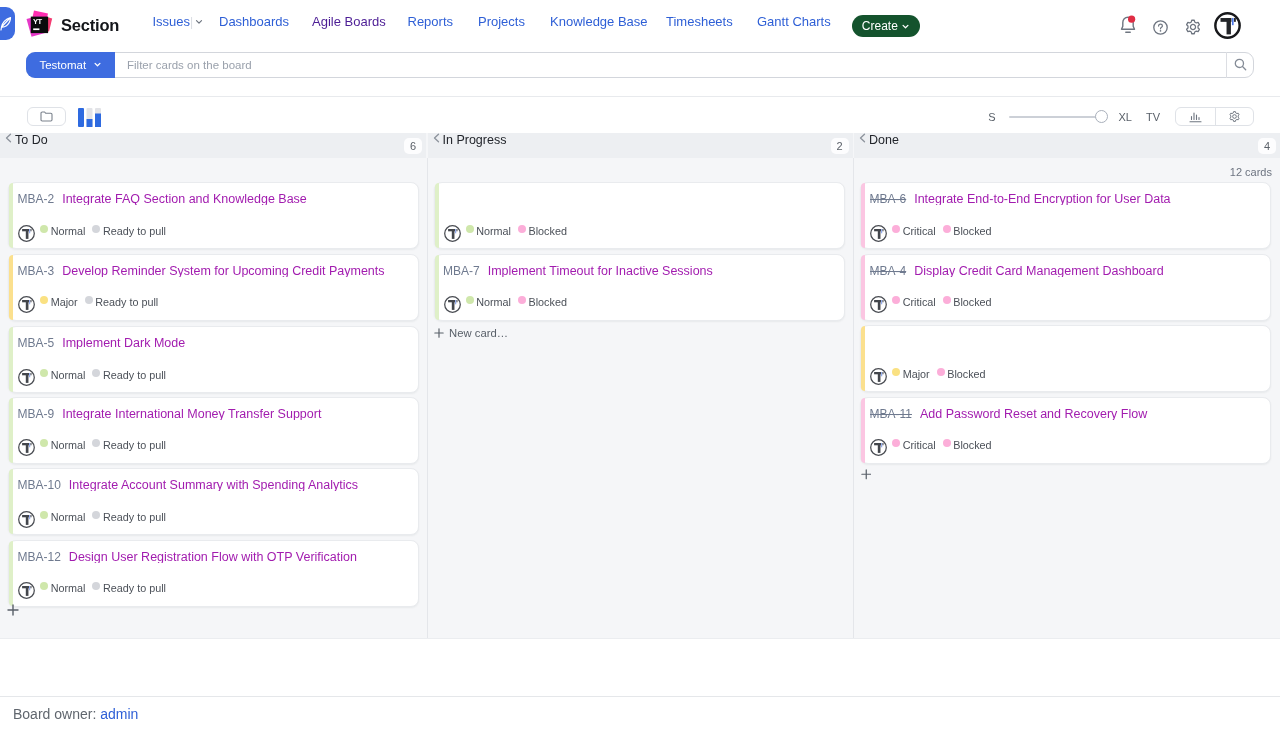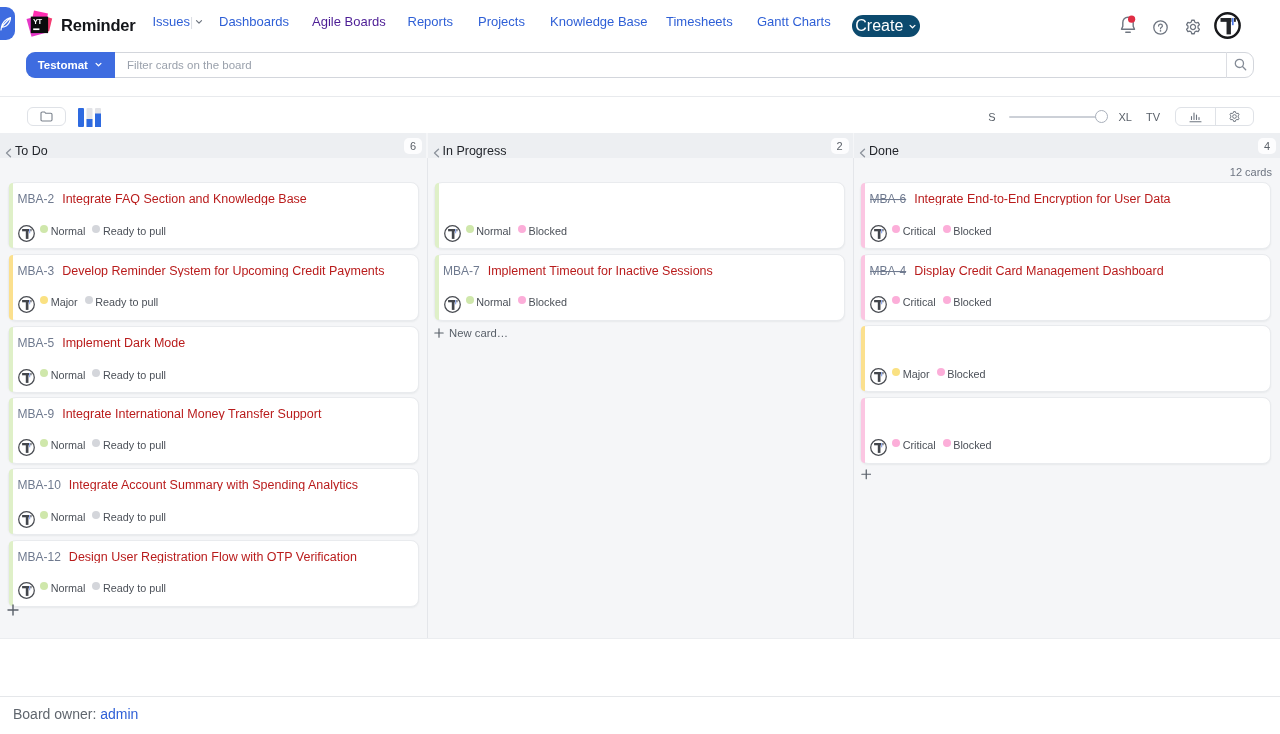--- a/index.html
+++ b/index.html
@@ -1,52 +1,52 @@
 <!DOCTYPE html>
 <html><head><meta charset="utf-8">
 <style>
 *{margin:0;padding:0;box-sizing:border-box}
 html,body{width:1280px;height:734px;overflow:hidden}
 body{font-family:"Liberation Sans",sans-serif;background:#fff;position:relative}
 
 .feather{position:absolute;left:-21px;top:7px;width:36px;height:33px;border-radius:9px;background:#3e6ce0}
 .navit{position:absolute;top:14px;font-size:13px;font-weight:500;color:#2e5fd6;white-space:nowrap}
 .navit.active{color:#4c1d95}
-.createbtn{position:absolute;left:852px;top:15px;width:68px;height:22px;border-radius:13px;background:#0c4a6e;color:#fff;font-size:16px;font-weight:500;display:flex;align-items:center;justify-content:center}
+.createbtn{position:absolute;left:852px;top:15px;width:68px;height:22px;border-radius:13px;background:#14532d;color:#fff;font-size:12px;font-weight:500;display:flex;align-items:center;justify-content:center}
 
 .fwrap{position:absolute;left:26px;top:52px;width:1228px;height:26px;border-radius:9px;border:1px solid #d3d6dc;background:#fff;display:flex;align-items:center}
-.tbtn{width:89px;height:26px;margin:-1px 0 0 -1px;border-radius:9px 0 0 9px;background:#3e6ce0;color:#fff;font-size:11.5px;font-weight:700;display:flex;align-items:center;justify-content:center;flex:none}
+.tbtn{width:89px;height:26px;margin:-1px 0 0 -1px;border-radius:9px 0 0 9px;background:#3e6ce0;color:#fff;font-size:11.5px;font-weight:400;display:flex;align-items:center;justify-content:center;flex:none}
 .ph{color:#9aa1ac;font-size:11.5px;margin-left:12px;flex:1}
 .sbox{width:28px;height:26px;margin:-1px -1px 0 0;border-left:1px solid #dcdee3;display:flex;align-items:center;justify-content:center;flex:none}
 
 .hr1{position:absolute;left:0;top:96px;width:1280px;height:1px;background:#e8eaed}
 .folderbtn{position:absolute;left:27px;top:107px;width:39px;height:19px;border:1px solid #dfe2e7;border-radius:6px;background:#fff;display:flex;align-items:center;justify-content:center}
 .sizes{position:absolute;right:26px;top:107px;display:flex;align-items:center;height:19px;font-size:11px;color:#596069}
 .track{width:92px;height:2px;background:#ccd0d7;border-radius:1px;margin:0 0 0 14px;position:relative}
 .thumb{position:absolute;right:-7px;top:-5.5px;width:13px;height:13px;border-radius:50%;background:#fff;border:1px solid #a9b0bb}
 .btngroup{display:flex;margin-left:15px;border:1px solid #dfe2e7;border-radius:6px;background:#fff;height:19px}
 .bcell{width:38.5px;display:flex;align-items:center;justify-content:center}
 .bcell+.bcell{border-left:1px solid #dfe2e7}
 
 .board{position:absolute;left:0;top:133px;width:1280px;height:505.5px;background:#f5f6f8;border-bottom:1px solid #ebedf0}
-.colhead{position:absolute;top:133px;height:25px;background:#edeff2;display:flex;align-items:flex-end;font-size:12.5px;font-weight:500;color:#22252b}
+.colhead{position:absolute;top:133px;height:25px;background:#edeff2;display:flex;align-items:flex-start;font-size:12.5px;font-weight:500;color:#22252b}
 .colhead svg.chev{margin:0 3px 0 5px}
 .badge{position:absolute;right:4px;top:4.5px;min-width:18px;height:16px;padding:0 4px;background:#fdfdfe;border-radius:5px;font-size:11px;font-weight:400;color:#5b6169;display:flex;align-items:center;justify-content:center}
 .vline{position:absolute;top:158px;width:1px;height:480px;background:#e4e6ea}
 .cardcount{position:absolute;right:8px;top:166px;font-size:11px;color:#6d7480}
 
 .card{position:absolute;width:411px;height:67px;background:#fff;border:1px solid #e9ebee;border-radius:8px;box-shadow:0 1px 2px rgba(25,28,35,.06)}
 .strip{position:absolute;left:0;top:0;bottom:0;width:4px;border-radius:8px 0 0 8px}
 .strip.green{background:#dff0c8}
 .strip.yellow{background:#fbe08e}
 .strip.pink{background:#fbc6e2}
 .trow{position:absolute;left:8.5px;top:6px;right:8px;height:16px;white-space:nowrap;overflow:hidden}
 .cid{font-size:12px;color:#6f7a8f;margin-right:8px}
 .cid.done{text-decoration:line-through}
-.ctitle{font-size:12.5px;color:#b91c1c}
+.ctitle{font-size:12.5px;color:#a21caf}
 .brow{position:absolute;left:9px;top:41.5px;display:flex;align-items:flex-start;height:18px}
 .av{margin-right:5.2px}
 .dot{width:8px;height:8px;border-radius:50%;margin-right:2.5px}
 .dot.normal{background:#cfe7ab}
 .dot.major{background:#fae182}
 .dot.critical{background:#fcaed9}
 .dot.blocked{background:#fcaed9}
 .dot.ready{background:#d4d6db}
 .lbl{font-size:10.8px;color:#4b5058;margin-right:7px}
 .newcard{position:absolute;left:434px;top:326.5px;font-size:11.3px;color:#596069;display:flex;align-items:center}
@@ -64,21 +64,21 @@
   </div>
 
 <svg style="position:absolute;left:26px;top:10px" width="27" height="28" viewBox="0 0 27 28">
 <polygon points="8,0.5 22,3.5 19,17 5,14" fill="#fe2eb1"></polygon>
 <polygon points="0.5,9 14,5.5 19,23 5.5,26.8" fill="#e637c8"></polygon>
 <polygon points="19.5,6.5 26.2,8.5 23,21.5 16.5,19.5" fill="#f43b72"></polygon>
 <rect x="4.8" y="6.6" width="17.3" height="16.5" fill="#0b0b0c"></rect>
 <text x="6.9" y="13.9" font-size="7.6" font-weight="700" fill="#fff" font-family="Liberation Sans" letter-spacing="-0.4">YT</text>
 <rect x="7.2" y="18.4" width="6.2" height="1.7" fill="#fff"></rect>
 </svg>
-<div style="position:absolute;left:61px;top:15.5px;font-size:16.5px;font-weight:700;color:#14161a;letter-spacing:-.2px">Reminder</div>
+<div style="position:absolute;left:61px;top:15.5px;font-size:16.5px;font-weight:700;color:#14161a;letter-spacing:-.2px">Section</div>
 <div class="navit" style="left:152.5px">Issues</div>
 <div class="navit" style="left:190px;color:#d9dce1;font-weight:400;font-size:12px;top:14.5px">|</div>
 <svg width="10" height="10" viewBox="0 0 10 10" style="position:absolute;left:194px;top:17px">
     <path d="M2.5 3.7 L5 6.2 L7.5 3.7" fill="none" stroke="#6e7580" stroke-width="1.2" stroke-linecap="round" stroke-linejoin="round"></path>
   </svg>
 <div class="navit" style="left:219px">Dashboards</div>
 <div class="navit active" style="left:312px">Agile Boards</div>
 <div class="navit" style="left:407.5px">Reports</div>
 <div class="navit" style="left:478px">Projects</div>
 <div class="navit" style="left:550px">Knowledge Base</div>
@@ -350,20 +350,21 @@
         <rect x="24.9" y="8" width="2.1" height="4.6" fill="#43464c"></rect>
       </svg>
       <span class="dot major"></span>
       <span class="lbl">Major</span>
       <span class="dot blocked"></span>
       <span class="lbl">Blocked</span>
     </div>
 </div>
 <div class="card" style="left:860px;top:396.5px">
 <div class="strip pink"></div>
+<div class="trow"><span class="cid done">MBA-11</span><span class="ctitle">Add Password Reset and Recovery Flow</span></div>
 <div class="brow">
       <svg class="av" width="17" height="17" viewBox="0 0 34 34">
         <circle cx="17" cy="17" r="15.6" fill="#fff" stroke="#494c52" stroke-width="2.5"></circle>
         <rect x="8.2" y="8" width="13.8" height="4.6" fill="#43464c"></rect>
         <rect x="15.6" y="8" width="5.3" height="19.8" fill="#43464c"></rect>
         <rect x="22.4" y="8" width="2" height="8.6" fill="#7d9bea"></rect>
         <rect x="24.9" y="8" width="2.1" height="4.6" fill="#43464c"></rect>
       </svg>
       <span class="dot critical"></span>
       <span class="lbl">Critical</span>

